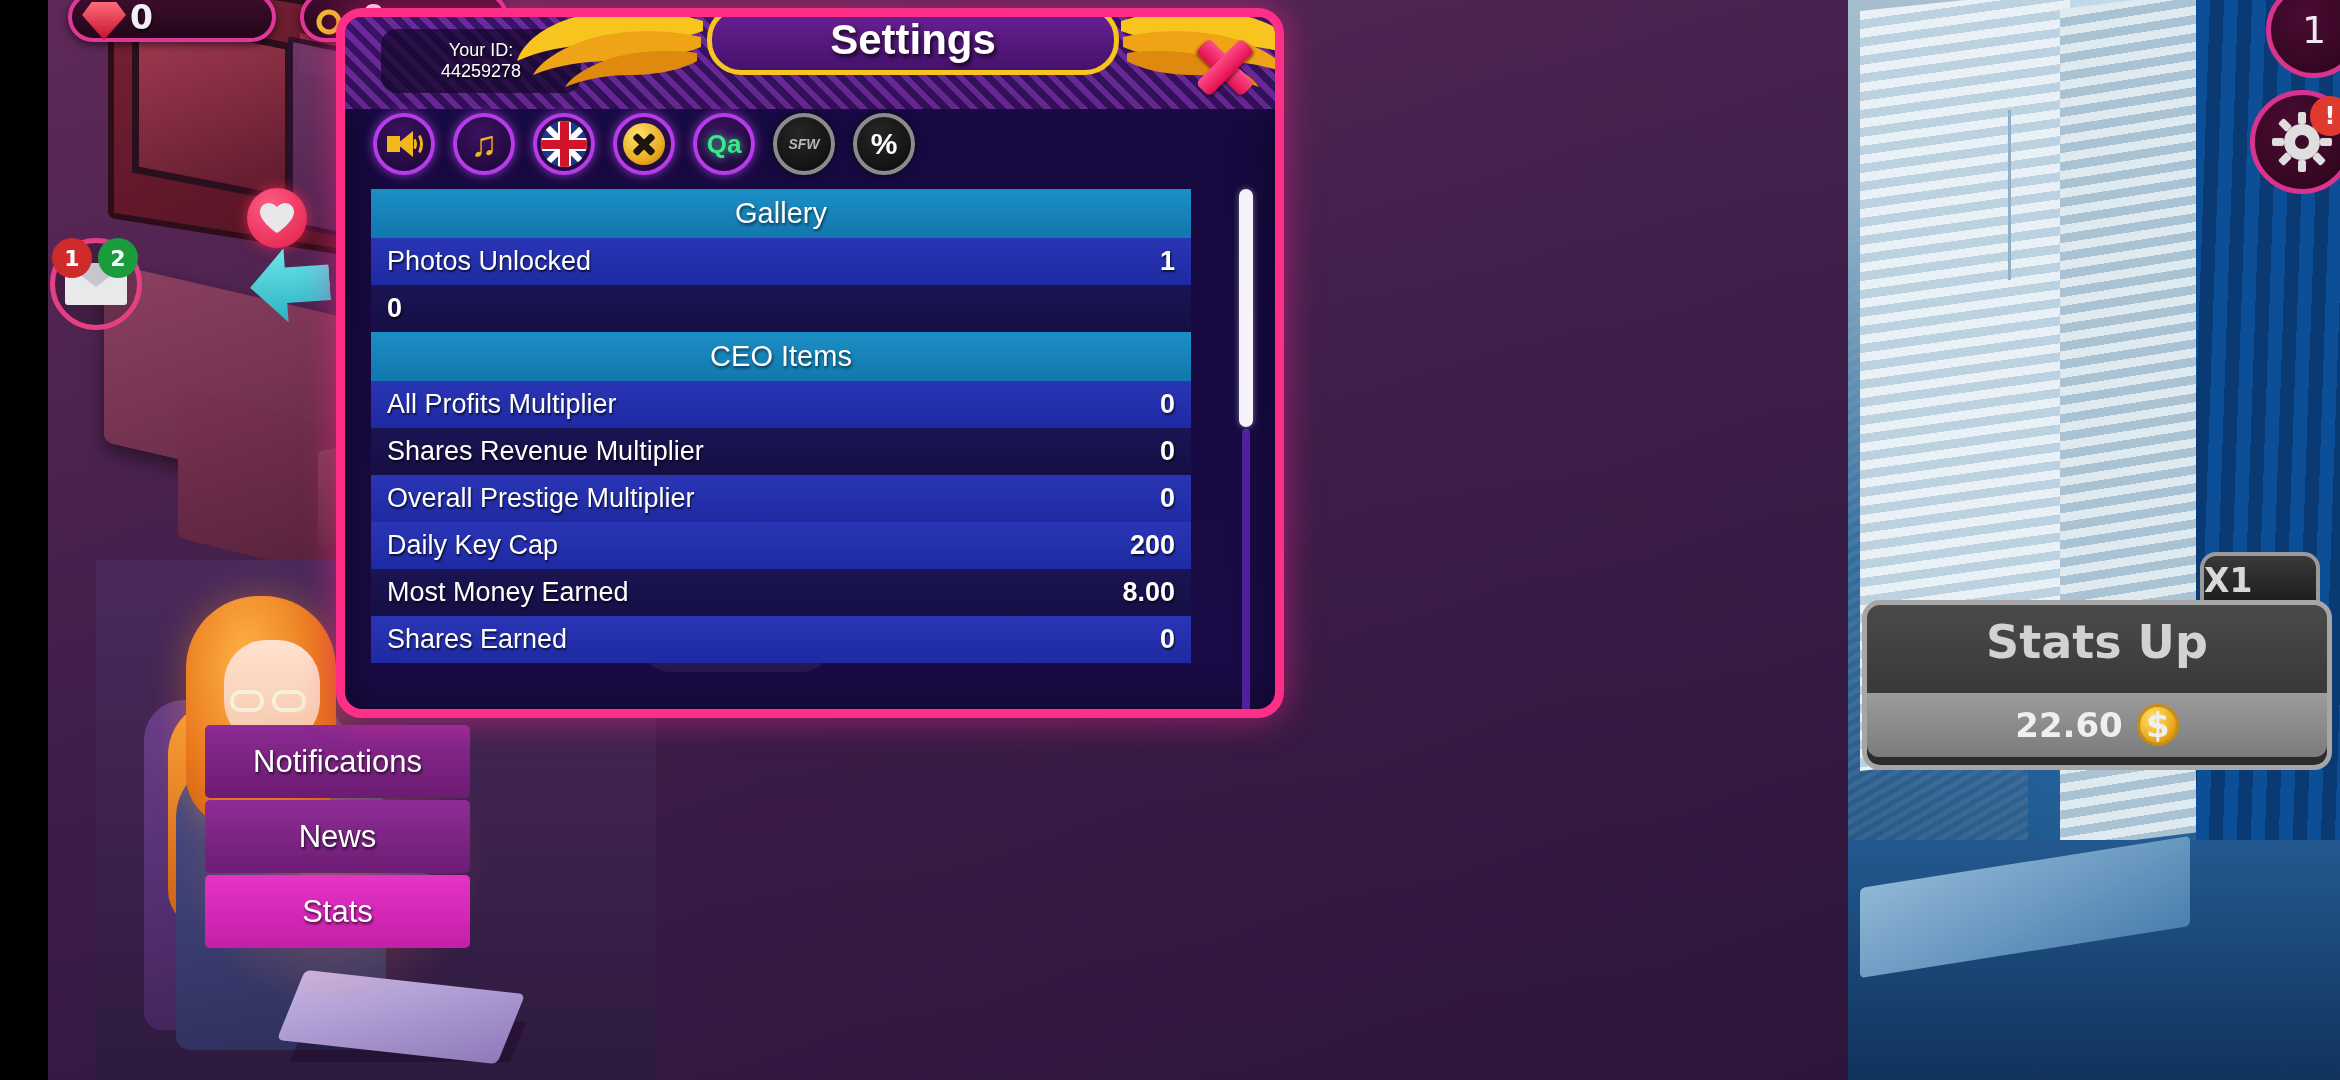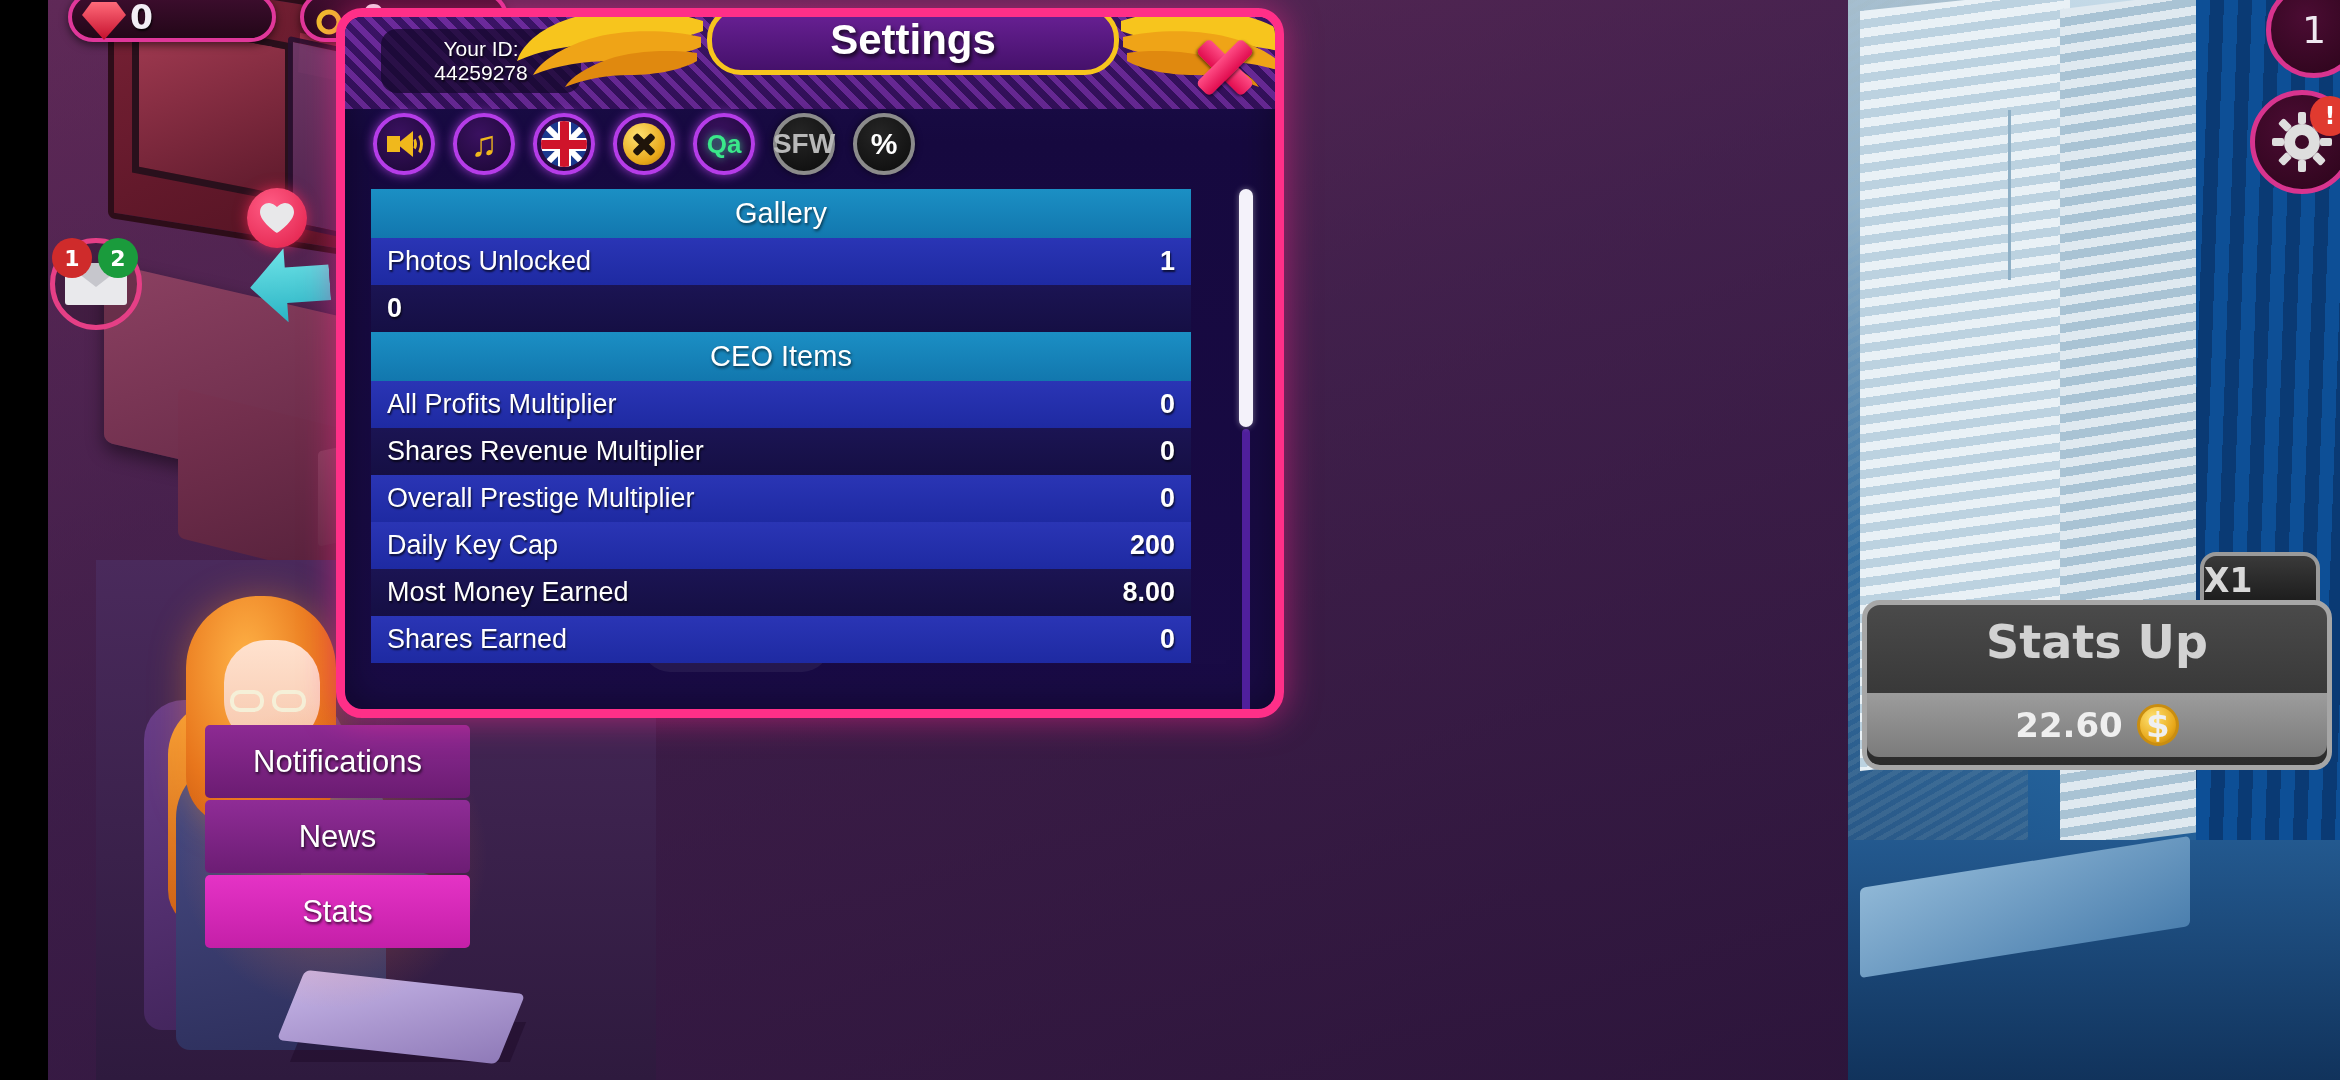--- a/index.html
+++ b/index.html
@@ -161,21 +161,21 @@
 
   #modal-stripe-top{ position:absolute; left:0; top:0; width:100%; height:92px;
     background:
       repeating-linear-gradient(45deg, rgba(168,70,220,.45) 0 6px, rgba(60,20,100,.35) 6px 13px),
       linear-gradient(180deg,#3a1366,#2b0d50); }
 
   #id-box{ position:absolute; left:36px; top:12px; width:200px; height:64px;
     background:rgba(22,8,46,.75); border-radius:16px;
     display:flex; flex-direction:column; align-items:center; justify-content:center; }
   #id-box .lbl, #id-box .val{ color:#fff; font-family:"Liberation Sans",sans-serif;
-    font-size:21px; line-height:1.15; text-shadow:1px 2px 2px rgba(0,0,0,.8); }
+    font-size:18px; line-height:1.15; text-shadow:1px 2px 2px rgba(0,0,0,.8); }
 
   
   #title-wrap{ position:absolute; left:172px; top:-16px; width:790px; height:92px; }
   #wing-l, #wing-r{ position:absolute; top:6px; width:190px; height:80px; }
   #wing-l{ left:0; } #wing-r{ right:0; transform:scaleX(-1); }
   #title-plate{ position:absolute; left:190px; top:4px; width:412px; height:70px;
     background:linear-gradient(180deg,#6a2196,#45116b); border:5px solid #f7c51d;
     border-radius:34px; display:flex; align-items:center; justify-content:center; }
   #title-plate span{ color:#fff; font-size:42px; font-weight:bold;
     font-family:"Liberation Sans",sans-serif; text-shadow:2px 3px 4px rgba(0,0,0,.75); }
@@ -190,21 +190,21 @@
   
   #icon-row{ position:absolute; left:28px; top:96px; display:flex; gap:18px; }
   .tool-btn{ width:62px; height:62px; border-radius:50%;
     display:flex; align-items:center; justify-content:center; cursor:pointer;
     background:radial-gradient(circle at 42% 32%, #3a1160, #1a0733);
     border:4px solid #b53ce8; box-shadow:0 0 11px rgba(185,70,235,.75); }
   .tool-btn.plain{ background:radial-gradient(circle at 42% 32%,#262626,#0b0b0b);
     border:4px solid #8b8b8b; box-shadow:0 0 7px rgba(0,0,0,.6); }
   .tool-btn .txt{ font-size:26px; font-weight:bold; font-family:"Liberation Sans",sans-serif; }
   .tool-btn .txt.qa{ color:#3ae88a; text-shadow:0 0 8px rgba(60,230,140,.8); }
-  .tool-btn .txt.sfw{ color:#b8b8b8; font-size:28px; }
+  .tool-btn .txt.sfw{ color:#b8b8b8; font-size:14px;font-style:italic; }
   .tool-btn .txt.pct{ color:#fff; font-size:30px; }
 
   .speaker{ position:relative; width:34px; height:26px; }
   .speaker .body{ position:absolute; left:0; top:5px; width:13px; height:16px; background:#f0b81c; }
   .speaker .cone{ position:absolute; left:10px; top:0; width:0; height:0;
     border-top:13px solid transparent; border-bottom:13px solid transparent; border-right:16px solid #f0b81c; }
   .speaker .w1,.speaker .w2{ position:absolute; border:3px solid #f0b81c; border-left-color:transparent;
     border-top-color:transparent; border-bottom-color:transparent; border-radius:50%; }
   .speaker .w1{ right:4px; top:6px; width:9px; height:14px; }
   .speaker .w2{ right:-2px; top:1px; width:15px; height:24px; }

